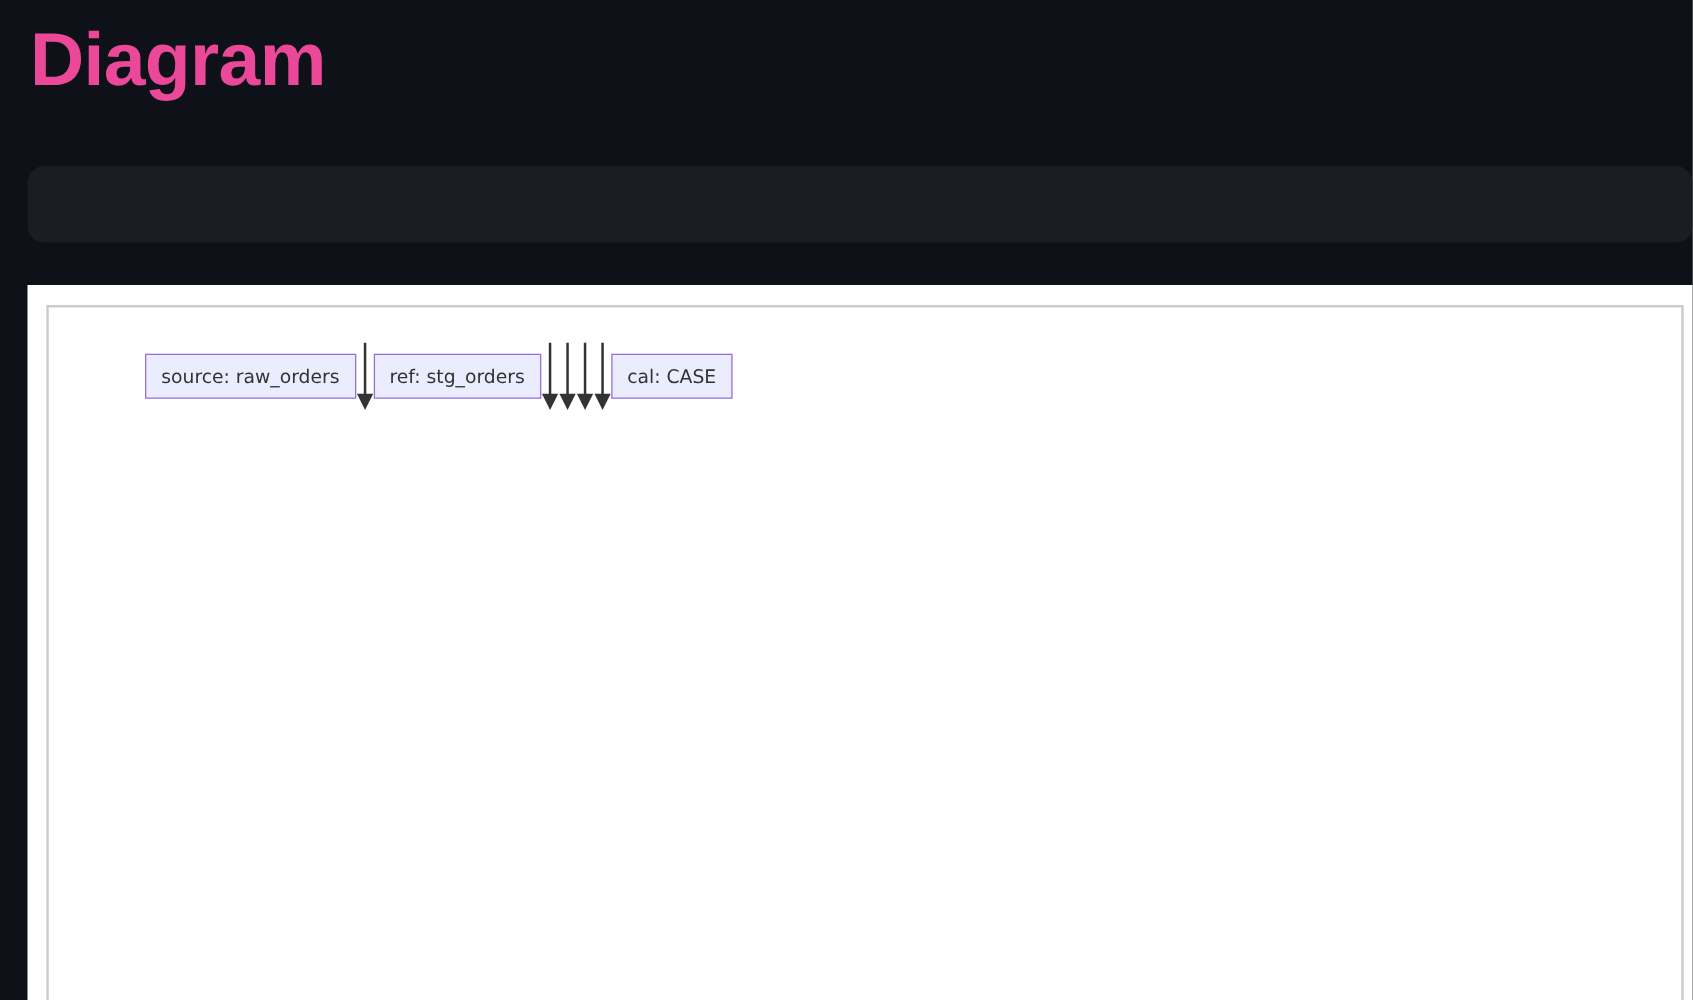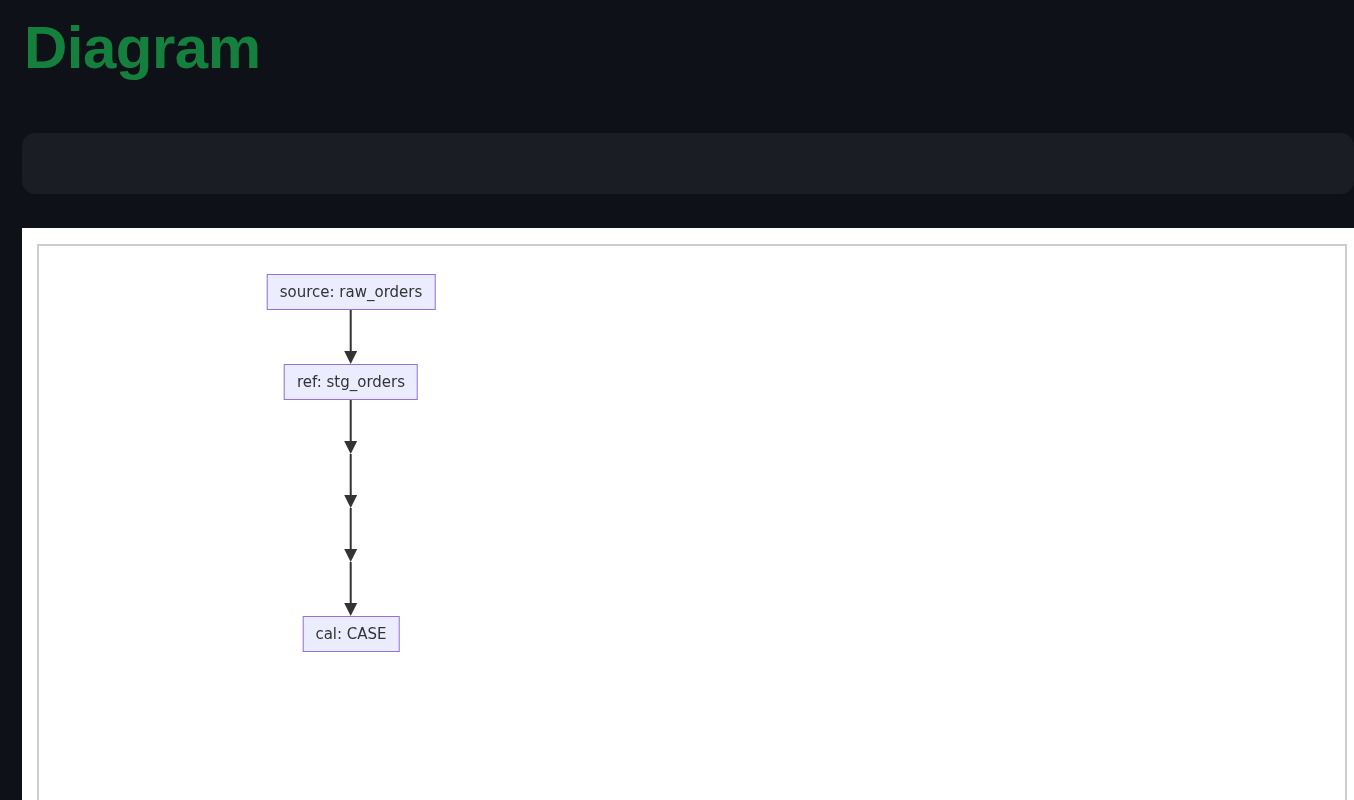--- a/index.html
+++ b/index.html
@@ -9,21 +9,21 @@
     background: #0e1117;
     font-family: "Liberation Sans", sans-serif;
   }
   .app-header {
     padding: 10px 0 0 24px;
   }
   .page-title {
     font-size: 60px;
     font-weight: 700;
     line-height: 76px;
-    color: #15803d;
+    color: #ec4899;
     letter-spacing: -0.5px;
   }
   .toolbar-bar {
     margin-top: 47px;
     margin-left: 22px;
     width: calc(100% - 22px);
     height: 61px;
     background: #1a1d24;
     border-radius: 13px;
   }
@@ -38,21 +38,20 @@
     height: 700px;
     border: 2px solid #cdcdcd;
     background: #ffffff;
   }
   .flowchart {
     position: absolute;
     left: 312px;
     top: 28px;
     transform: translateX(-50%);
     display: flex;
-    flex-direction: column;
     align-items: center;
   }
   .flow-node {
     height: 36px;
     display: flex;
     align-items: center;
     padding: 0 12px;
     background: #ececff;
     border: 1.5px solid #9370db;
     color: #333333;

